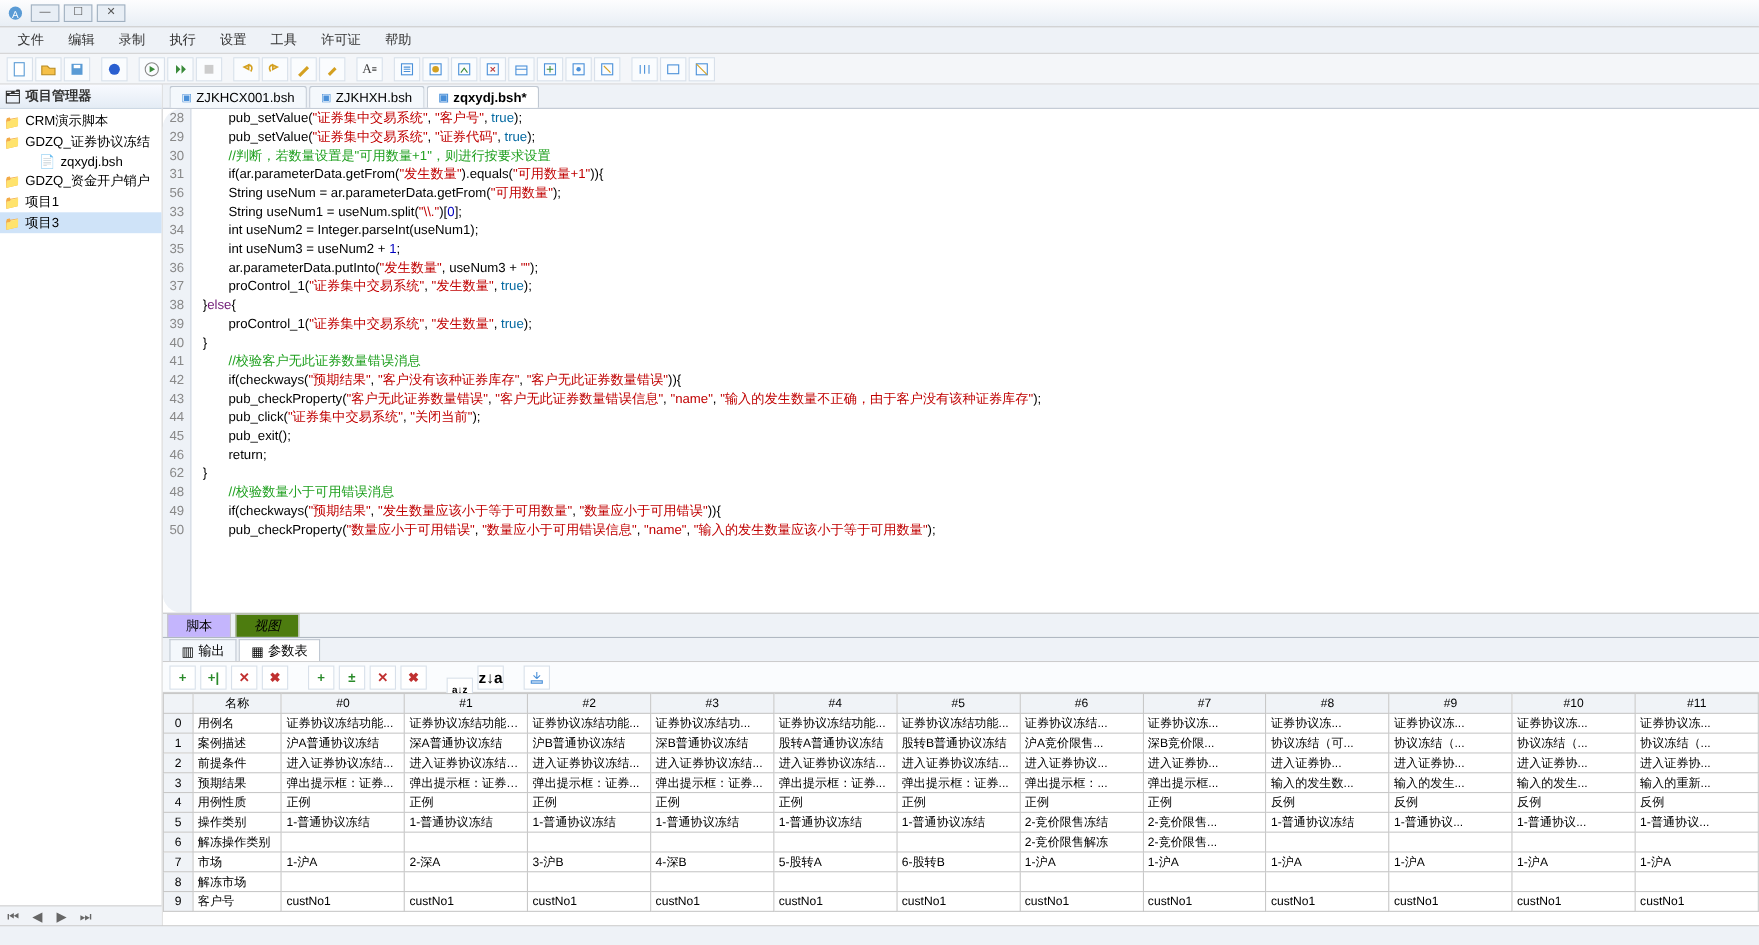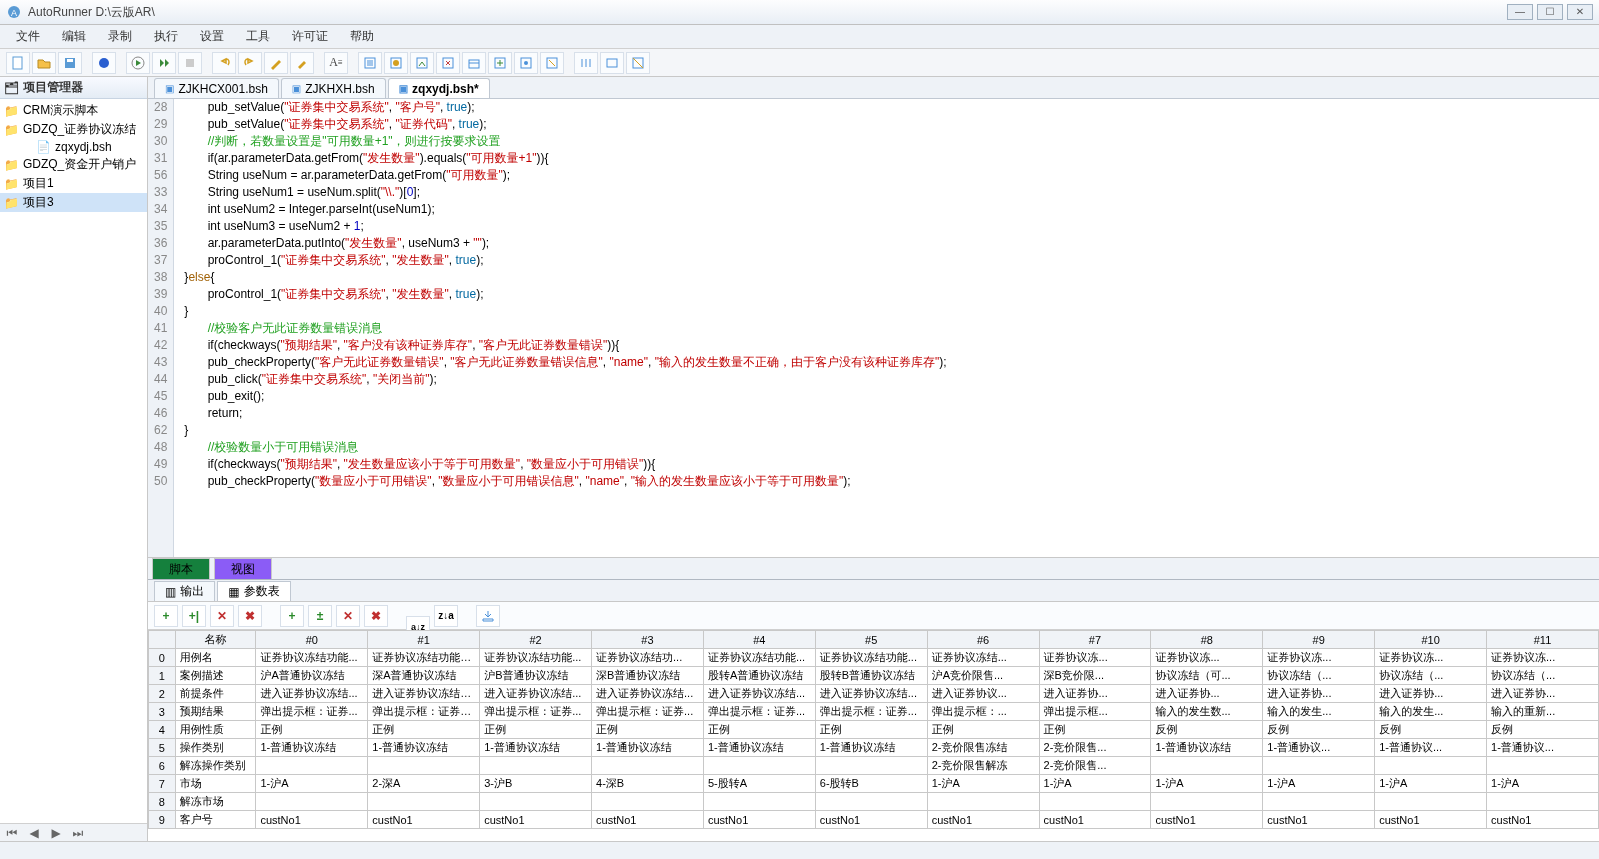--- a/index.html
+++ b/index.html
@@ -35,34 +35,34 @@
 .sidebar-footer { height: 18px; border-top: 1px solid #d0d0d0; display: flex; align-items: center; justify-content: flex-start; gap: 2px; padding-left: 2px; background: #f0f3f7; }
 .sidebar-footer span { width: 20px; text-align: center; cursor: pointer; color: #666; }
 
 
 .editor-area { flex: 1; display: flex; flex-direction: column; background: #fff; min-width: 0; }
 .tabs { height: 22px; background: #eef2f7; border-bottom: 1px solid #c0c8d2; display: flex; align-items: flex-end; padding-left: 6px; }
 .tab { height: 20px; border: 1px solid #c0c8d2; border-bottom: none; background: #f4f8fc; padding: 0 10px; margin-right: 2px; display: flex; align-items: center; gap: 4px; cursor: pointer; border-radius: 3px 3px 0 0; }
 .tab.active { background: #fff; font-weight: bold; }
 .tab .bsh-icon { color: #4a90d9; font-size: 10px; }
 
-.code-area { flex: 1; display: flex; overflow: auto; background: #fff; font-family: Consolas, "Courier New", monospace; font-size: 12px; line-height: 17px; }
+.code-area { flex: 1; display: flex; overflow: auto; background: #fff; font-family: Consolas, "Courier New", monospace; font-size: 12px; line-height: 17px; border-radius: 17px; }
 .gutter { background: #eef2f7; border-right: 1px solid #d0d8e2; color: #888; text-align: right; padding: 0 6px; user-select: none; }
 .gutter div { height: 17px; }
 .code { padding-left: 10px; white-space: pre; }
 .code div { height: 17px; }
 .str { color: #c00000; }
-.kw { color: #a16207; }
+.kw { color: #701a75; }
 .cmt { color: #20a020; }
 .bool { color: #0369a1; }
 .num { color: #0000c0; }
 
 .editor-bottom-tabs { height: 22px; background: #eef2f7; border-top: 1px solid #c8c8c8; display: flex; align-items: center; }
-.editor-bottom-tabs .btab { padding: 2px 16px; border: 1px solid #c8c8c8; border-bottom: none; background: #15803d; margin-left: 4px; cursor: pointer; }
-.editor-bottom-tabs .btab.inactive { background: #8b5cf6; }
+.editor-bottom-tabs .btab { padding: 2px 16px; border: 1px solid #c8c8c8; border-bottom: none; background: #c4b5fd; margin-left: 4px; cursor: pointer; }
+.editor-bottom-tabs .btab.inactive { background: #4d7c0f; font-style: italic; }
 
 
 .bottom-panel { flex: 0 0 262px; display: flex; flex-direction: column; border-top: 1px solid #b0b8c2; background: #fff; }
 .bp-tabs { height: 22px; background: #eef2f7; border-bottom: 1px solid #c8c8c8; display: flex; align-items: flex-end; padding-left: 6px; }
 .bp-tab { height: 20px; border: 1px solid #c0c8d2; border-bottom: none; background: #f4f8fc; padding: 0 10px; margin-right: 2px; display: flex; align-items: center; gap: 4px; cursor: pointer; }
 .bp-tab.active { background: #fff; }
 
 .bp-toolbar { height: 28px; border-bottom: 1px solid #d0d0d0; display: flex; align-items: center; padding-left: 6px; gap: 4px; background: #fafcfe; }
 .bp-btn { width: 24px; height: 22px; border: 1px solid #d8e0ea; background: #fff; display: flex; align-items: center; justify-content: center; cursor: pointer; font-weight: bold; }
 
@@ -82,21 +82,20 @@
 </head>
 <body>
 
 <div class="titlebar">
   <span class="app-icon">
     <svg width="16" height="16">
         <circle cx="8" cy="8" r="6" fill="#5a9bd5"></circle>
         <text x="8" y="12" text-anchor="middle" font-size="9" fill="#fff">A</text>
       </svg>
   </span>
-  <span class="title-text">AutoRunner  D:\云版AR\</span>
   <div class="window-controls">
     <span>—</span>
     <span>☐</span>
     <span>✕</span>
   </div>
 </div>
 
 <div class="menubar" id="menubar">
     <span>文件</span>
     <span>编辑</span>
@@ -344,21 +343,21 @@
         <div class="bp-btn" style="color:#2a8a2a;">+|</div>
         <div class="bp-btn" style="color:#c03030;">✕</div>
         <div class="bp-btn" style="color:#c03030;">✖</div>
         <div style="width:10px;"></div>
         <div class="bp-btn" style="color:#2a8a2a;">+</div>
         <div class="bp-btn" style="color:#2a8a2a;">±</div>
         <div class="bp-btn" style="color:#c03030;">✕</div>
         <div class="bp-btn" style="color:#c03030;">✖</div>
         <div style="width:10px;"></div>
         <div class="bp-btn" style="font-size:9px;margin-top:23px;">a↓z</div>
-        <div class="bp-btn" style="font-size:10px;">z↓a</div>
+        <div class="bp-btn" style="font-size:14px;">z↓a</div>
         <div style="width:10px;"></div>
         <div class="bp-btn">
             <svg width="14" height="14">
               <path d="M2 10h10v2H2zM7 2v6m0 0l-3-3m3 3l3-3" stroke="#4a90d9" fill="none"></path>
             </svg>
           </div>
       </div>
       <div class="grid">
         <table id="grid-table">
             <thead>

